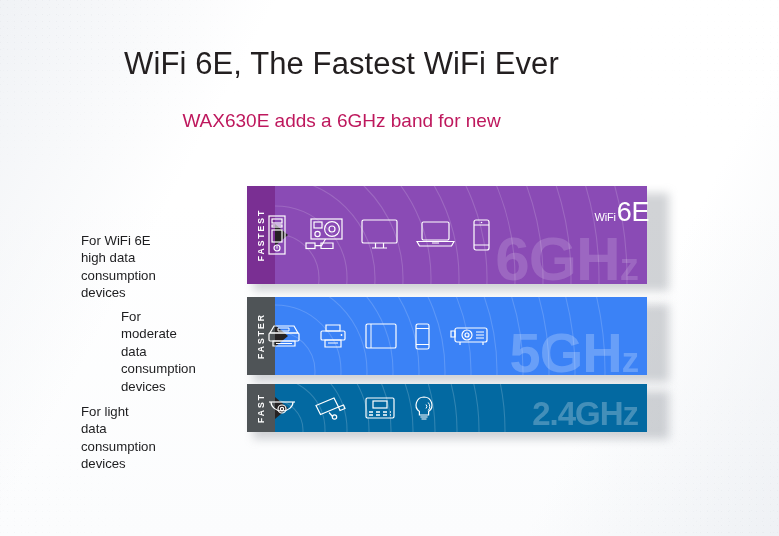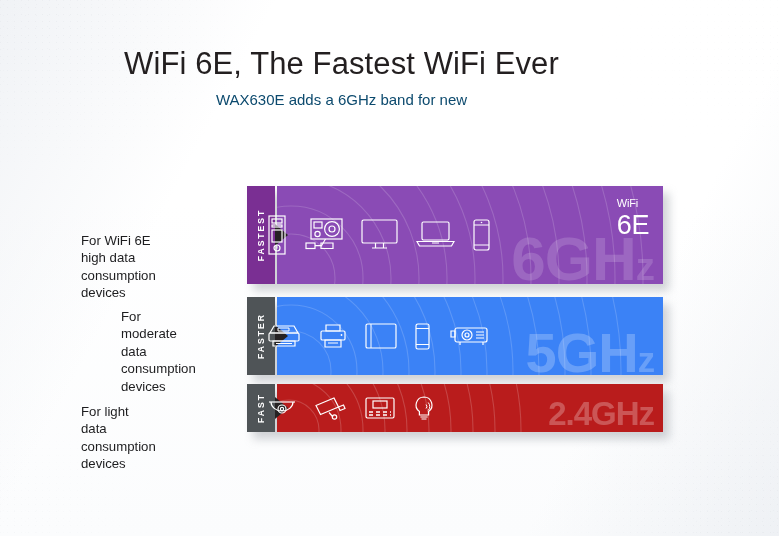--- a/index.html
+++ b/index.html
@@ -49,24 +49,24 @@
   .headings { position:absolute; top:46px; left:0; width:683px; text-align:center; }
 
   .title {
     font-size:31px;
     font-weight:400;
     color:#231f20;
     letter-spacing:0.1px;
     line-height:1.14;
   }
   .subtitle {
-    margin-top:8px;
-    font-size:15px;
+    margin-top:27px;
+    font-size:19px;
     font-weight:400;
-    color:#0c4a6e;
+    color:#be185d;
     line-height:1.42;
   }
 
   
   .bands { position:absolute; left:0; top:0; width:779px; height:536px; }
 
   .row { position:absolute; }
 
   .caption {
     position:absolute;
@@ -108,21 +108,21 @@
     transform:translateY(-50%);
     width:0; height:0;
     border-top:11px solid transparent;
     border-bottom:11px solid transparent;
     border-left:13px solid #262223;
     z-index:5;
   }
 
   .panel {
     position:absolute;
-    top:0; right:0;
+    top:0; right:16px;
     height:100%;
     overflow:hidden;
     z-index:2;
   }
 
   .arcs { position:absolute; inset:0; }
   .watermark {
     position:absolute;
     right:9px;
     bottom:-6px;
@@ -148,21 +148,20 @@
   .icons svg { display:block; }
 
   .wifi-badge {
     position:absolute;
     right:14px; top:11px;
     z-index:6;
     color:#ffffff;
     display:flex;
     align-items:baseline;
     gap:1px;
-    flex-direction:column;
   }
   .wifi-badge .w-small { font-size:11px; font-weight:400; letter-spacing:-0.2px; }
   .wifi-badge .w-big   { font-size:27px; font-weight:400; letter-spacing:-0.4px; }
 
   
   #row-6ghz   .bar-wrap { top:186px; width:416px; height:98px; }
   #row-5ghz   .bar-wrap { top:297px; width:416px; height:78px; }
   #row-24ghz  .bar-wrap { top:384px; width:416px; height:48px; }
 
   #row-6ghz  .panel { width:386px; }
@@ -173,21 +172,21 @@
   #row-5ghz  .caption { top:308px;margin-left:40px; }
   #row-24ghz .caption { top:403px; }
 
   #row-6ghz  .tab   { background:#7a2f93; }
   #row-6ghz  .panel { background:#8a4bb5; }
 
   #row-5ghz  .tab   { background:#4f5457; }
   #row-5ghz  .panel { background:#3b82f6; }
 
   #row-24ghz .tab   { background:#4f5457; }
-  #row-24ghz .panel { background:#b91c1c; }
+  #row-24ghz .panel { background:#0369a1; }
 
   #row-6ghz  .watermark { color:rgba(255,255,255,0.16); }
   #row-5ghz  .watermark { color:rgba(255,255,255,0.23); font-size:56px; bottom:-6px; }
   #row-24ghz .watermark { color:rgba(255,255,255,0.26); font-size:33px; bottom:2px; }
 </style>
 </head>
 <body>
 
 <div class="bg-sheen"></div>
 <div class="bg-texture"></div>

